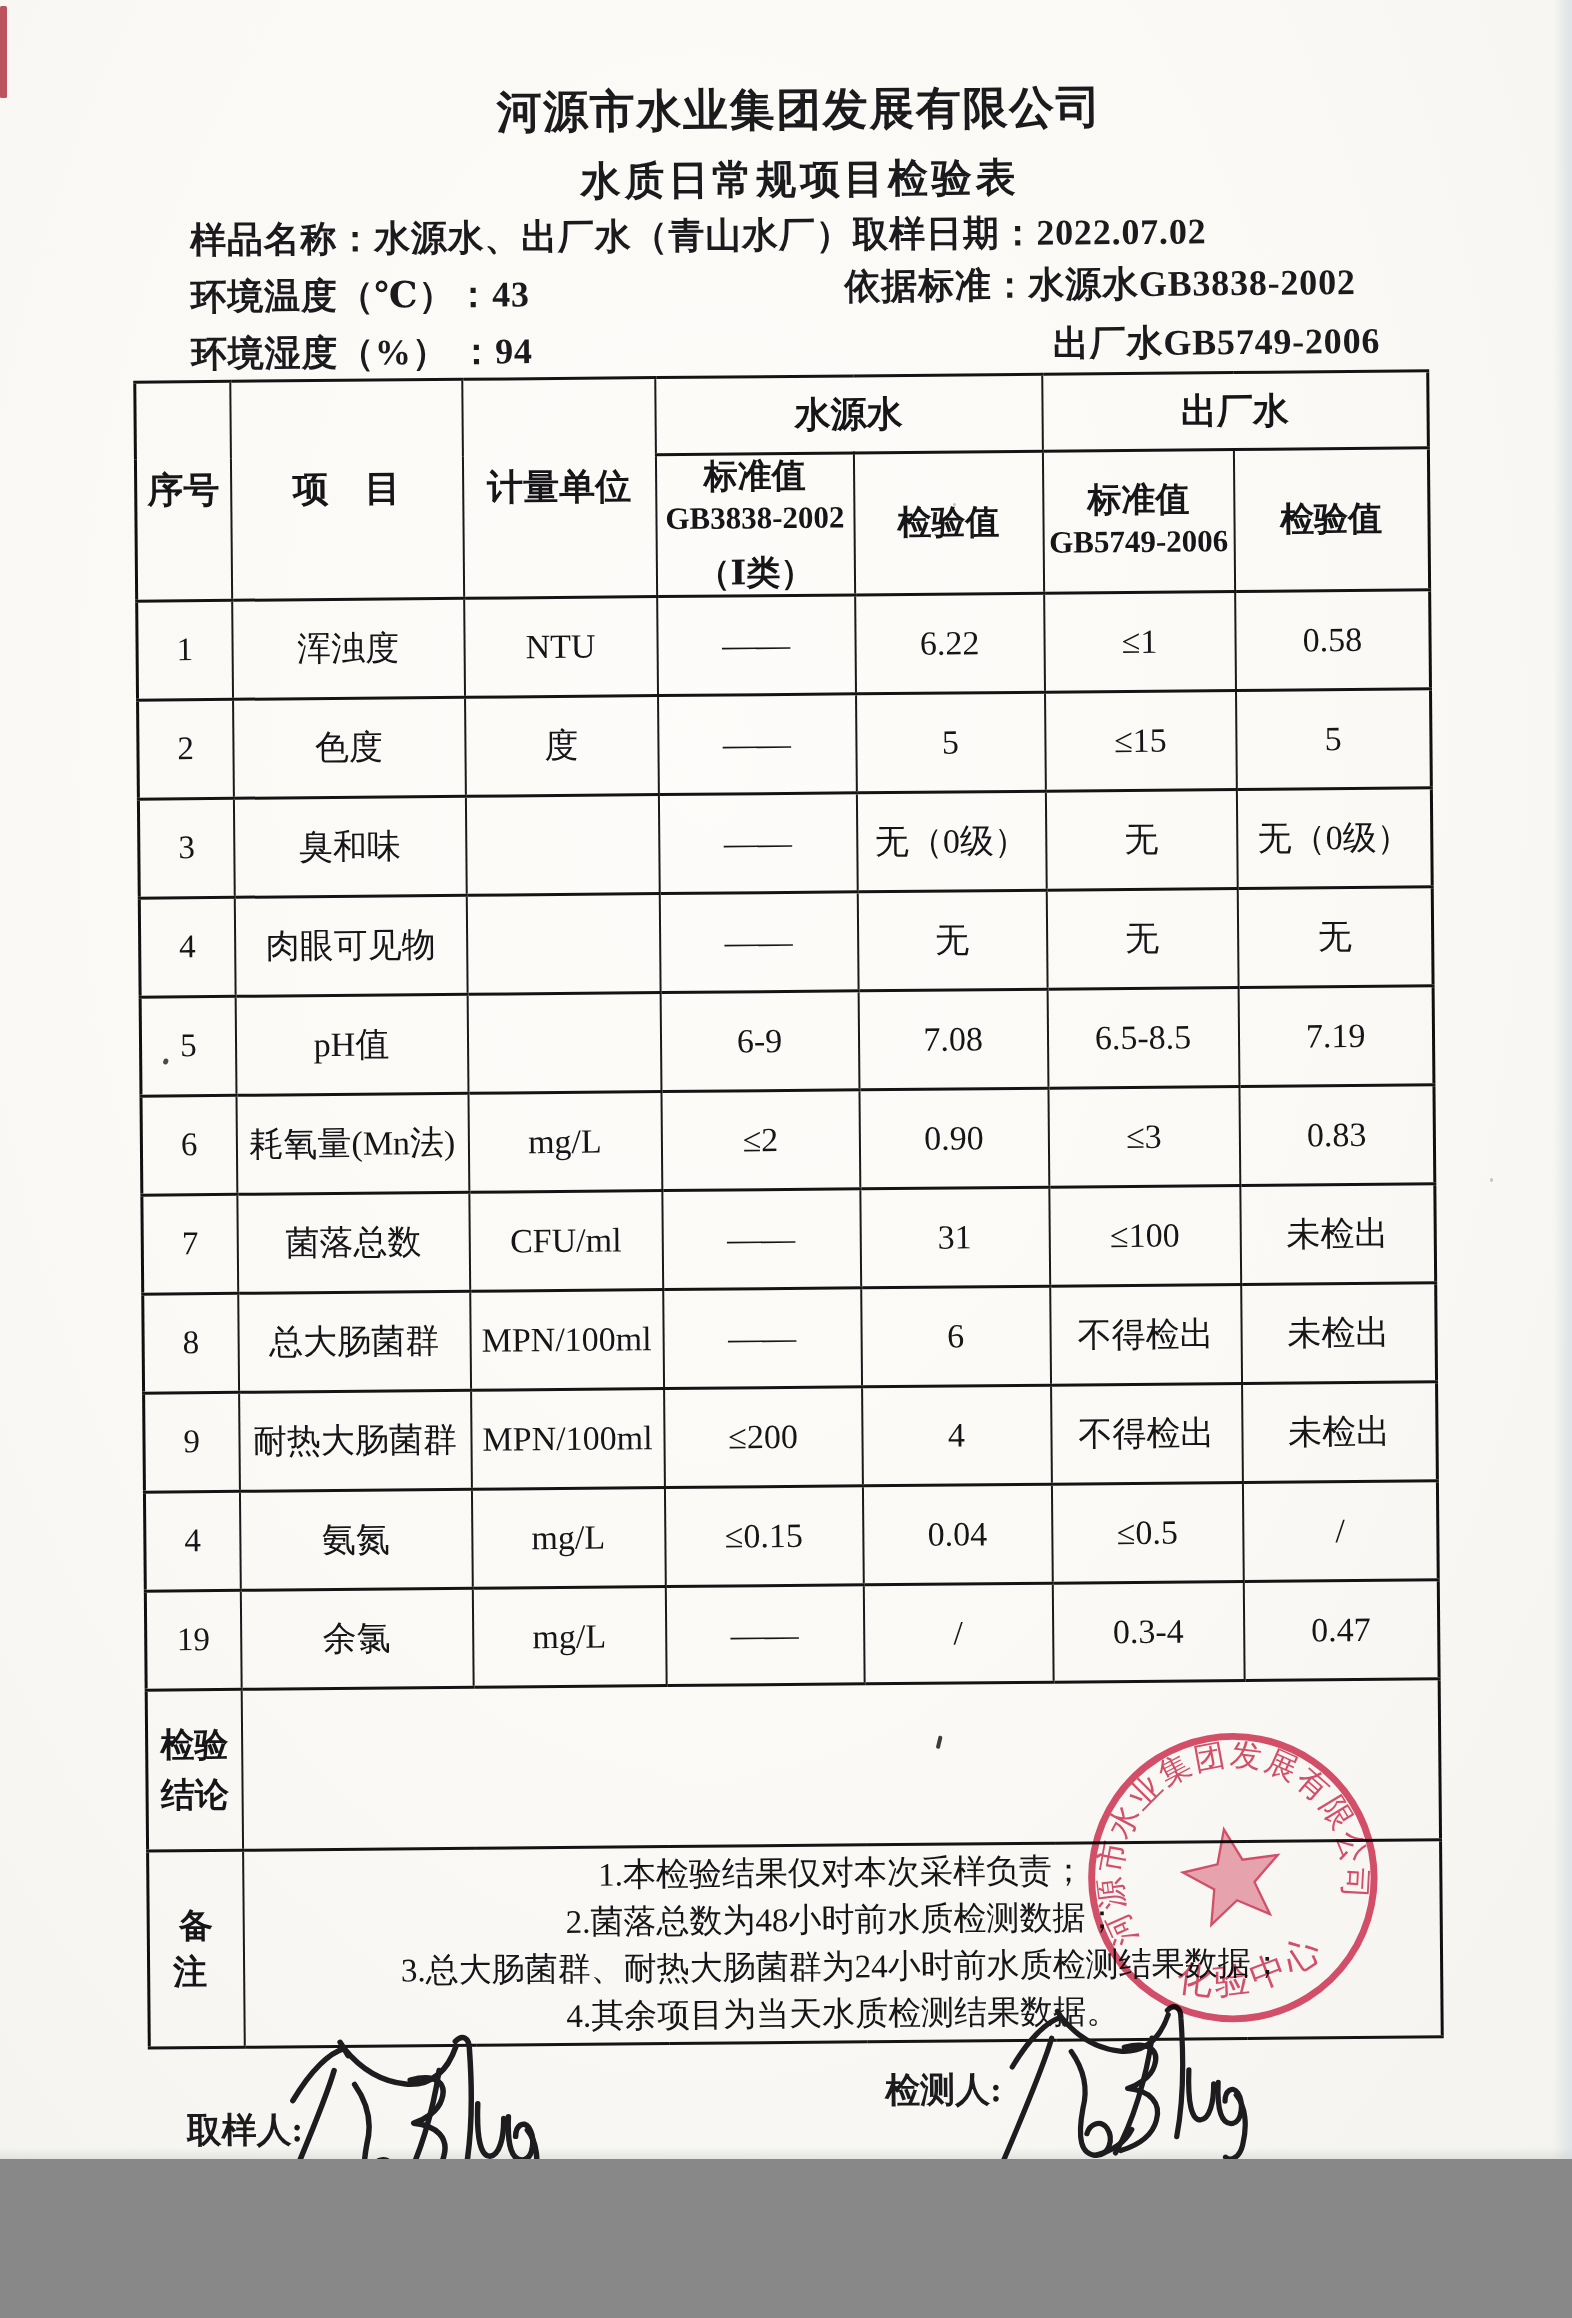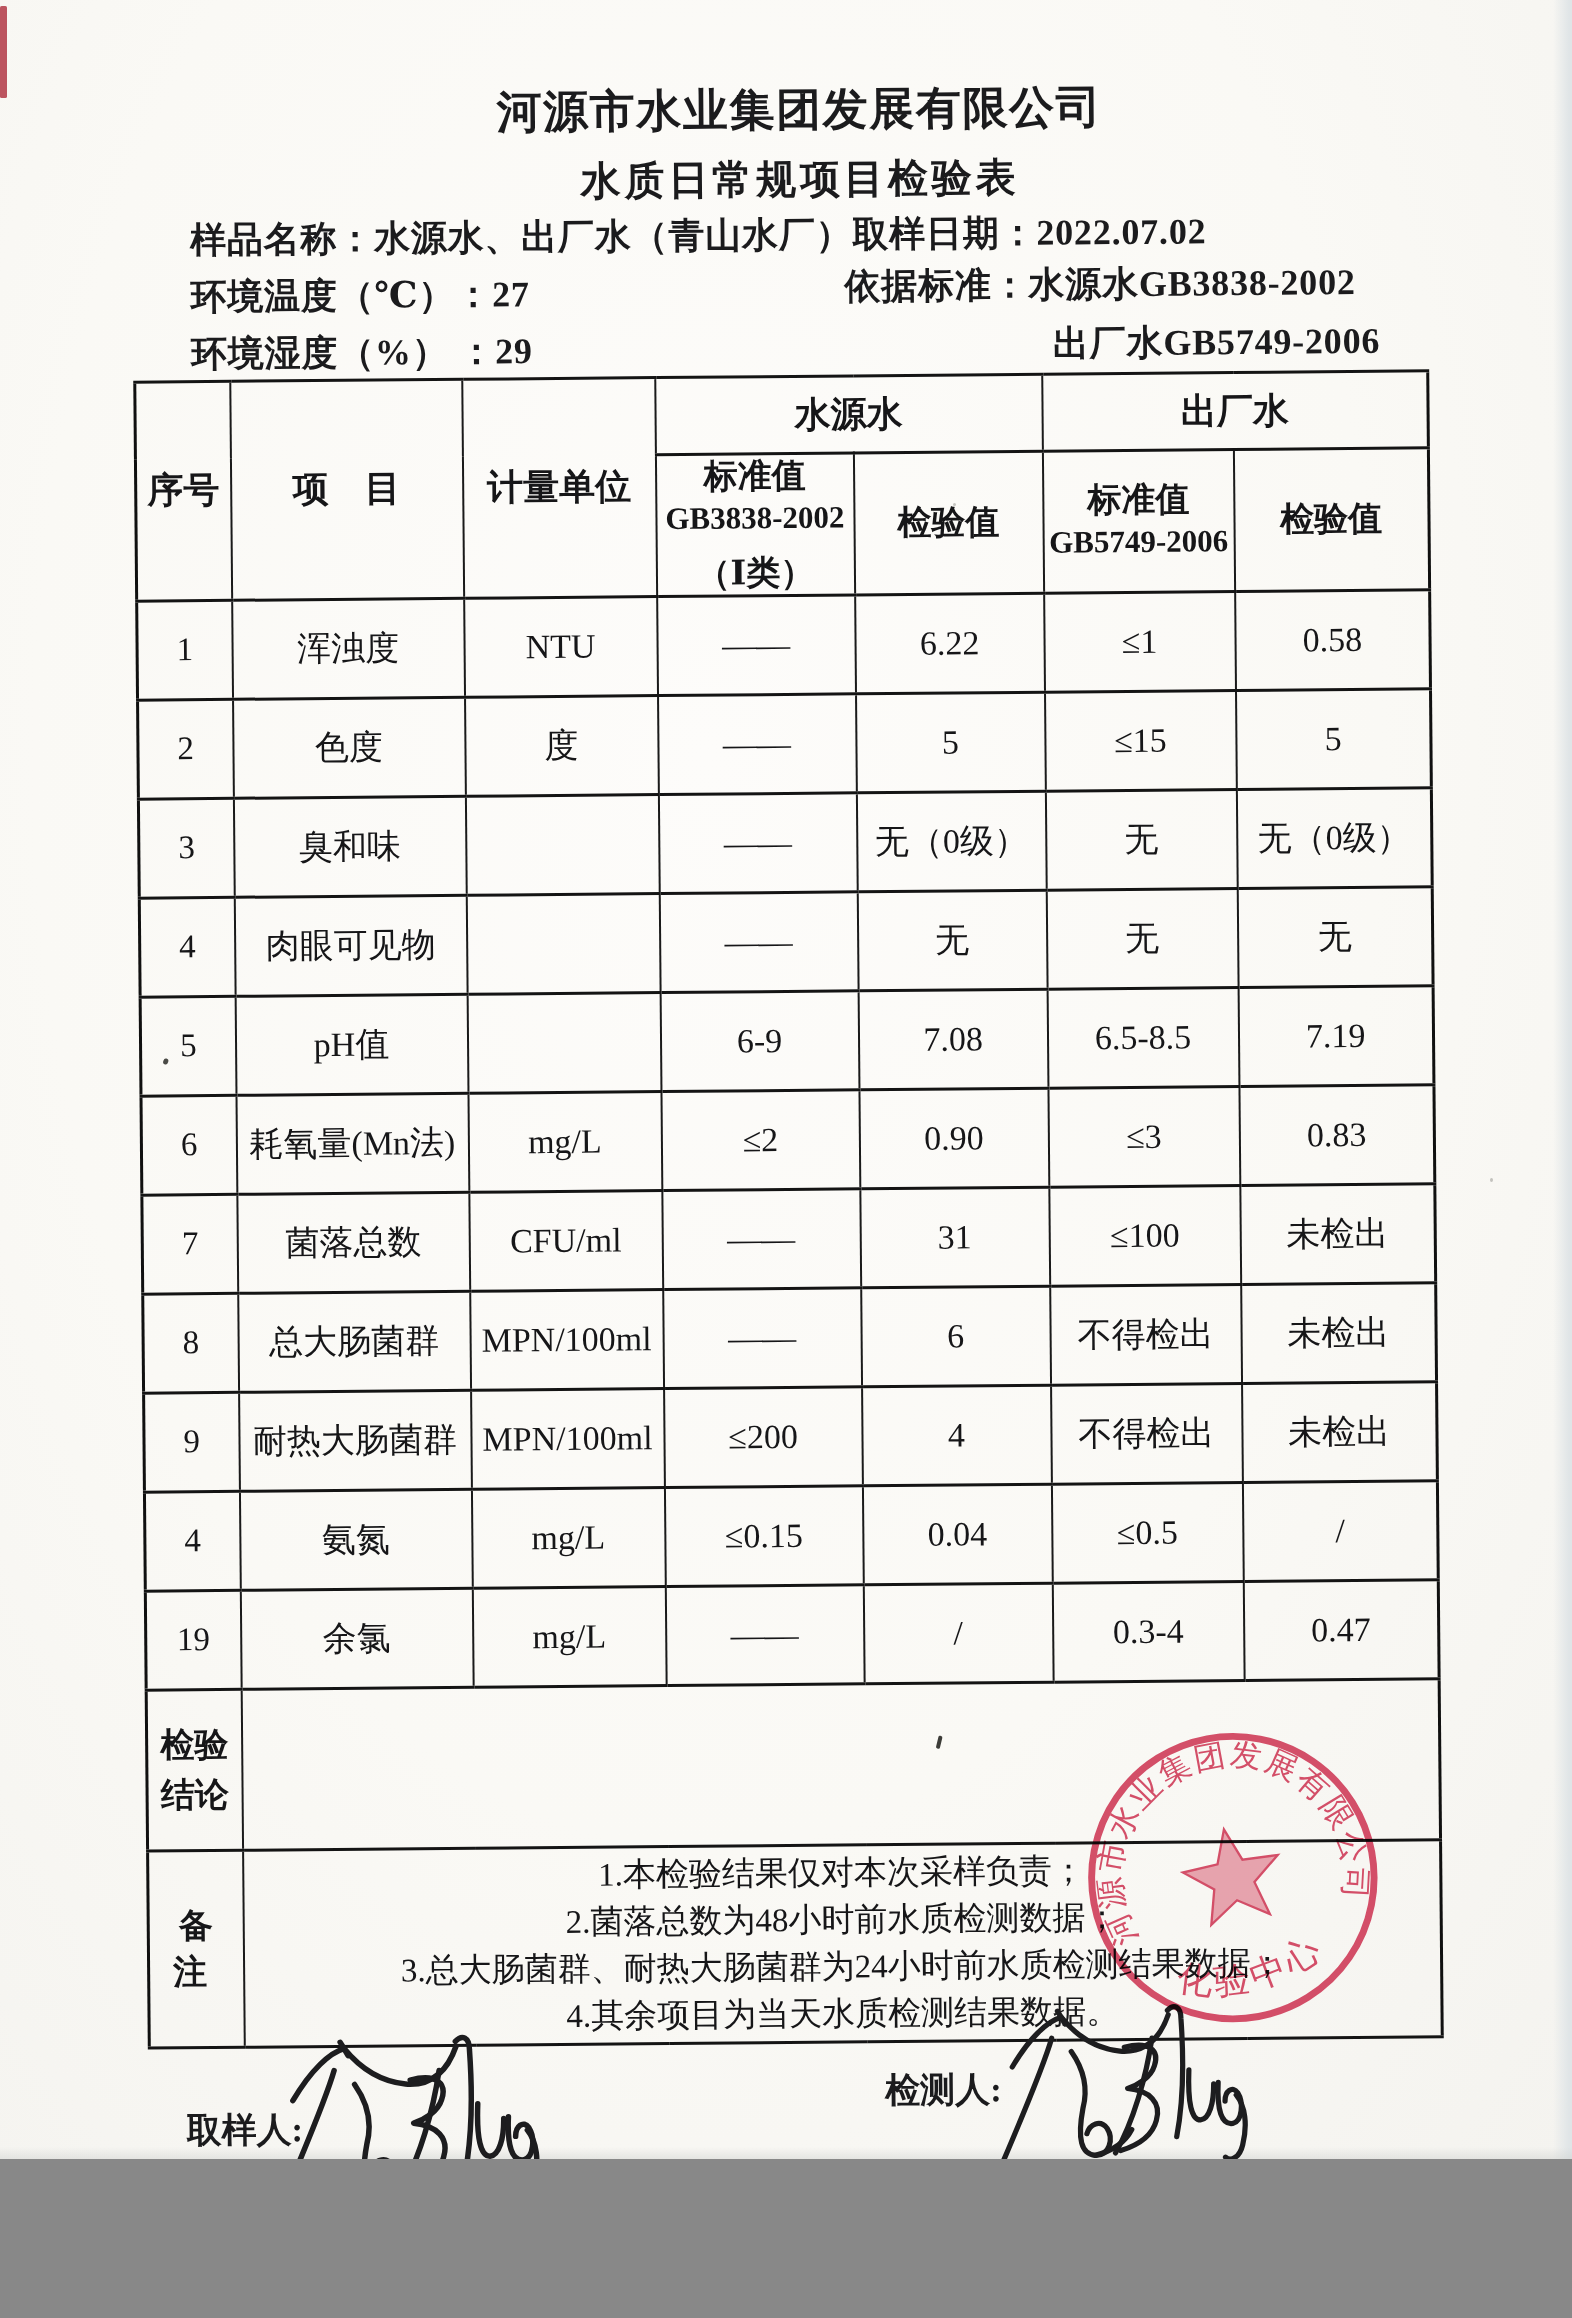--- a/index.html
+++ b/index.html
@@ -73,23 +73,23 @@
   <div class="speck" style="left:953px;top:503px;width:3.1px;height:3.1px;"></div>
   <div class="speck" style="left:548px;top:2259px;width:3.9px;height:3.1px;"></div>
   <div class="speck" style="left:1490px;top:1178px;width:3.1px;height:3.9px;"></div>
 
   <div class="sheet">
 
     <h1 class="company">河源市水业集团发展有限公司</h1>
     <h2 class="formtitle">水质日常规项目检验表</h2>
 
     <div class="meta m1"><span>样品名称：</span><span>水源水、出厂水（青山水厂）</span><span>取样日期：</span><span>2022.07.02</span></div>
-    <div class="meta m2"><span>环境温度（℃）：</span><span>27</span></div>
+    <div class="meta m2"><span>环境温度（℃）：</span><span>43</span></div>
     <div class="meta m3"><span>依据标准：</span><span>水源水GB3838-2002</span></div>
-    <div class="meta m4"><span>环境湿度（%） ：</span><span>29</span></div>
+    <div class="meta m4"><span>环境湿度（%） ：</span><span>94</span></div>
     <div class="meta m5">出厂水GB5749-2006</div>
 
     <table class="grid">
       <colgroup>
         <col style="width:95px">
           <col style="width:232px">
           <col style="width:193px">
         <col style="width:198px">
           <col style="width:189px">
           <col style="width:191px">

